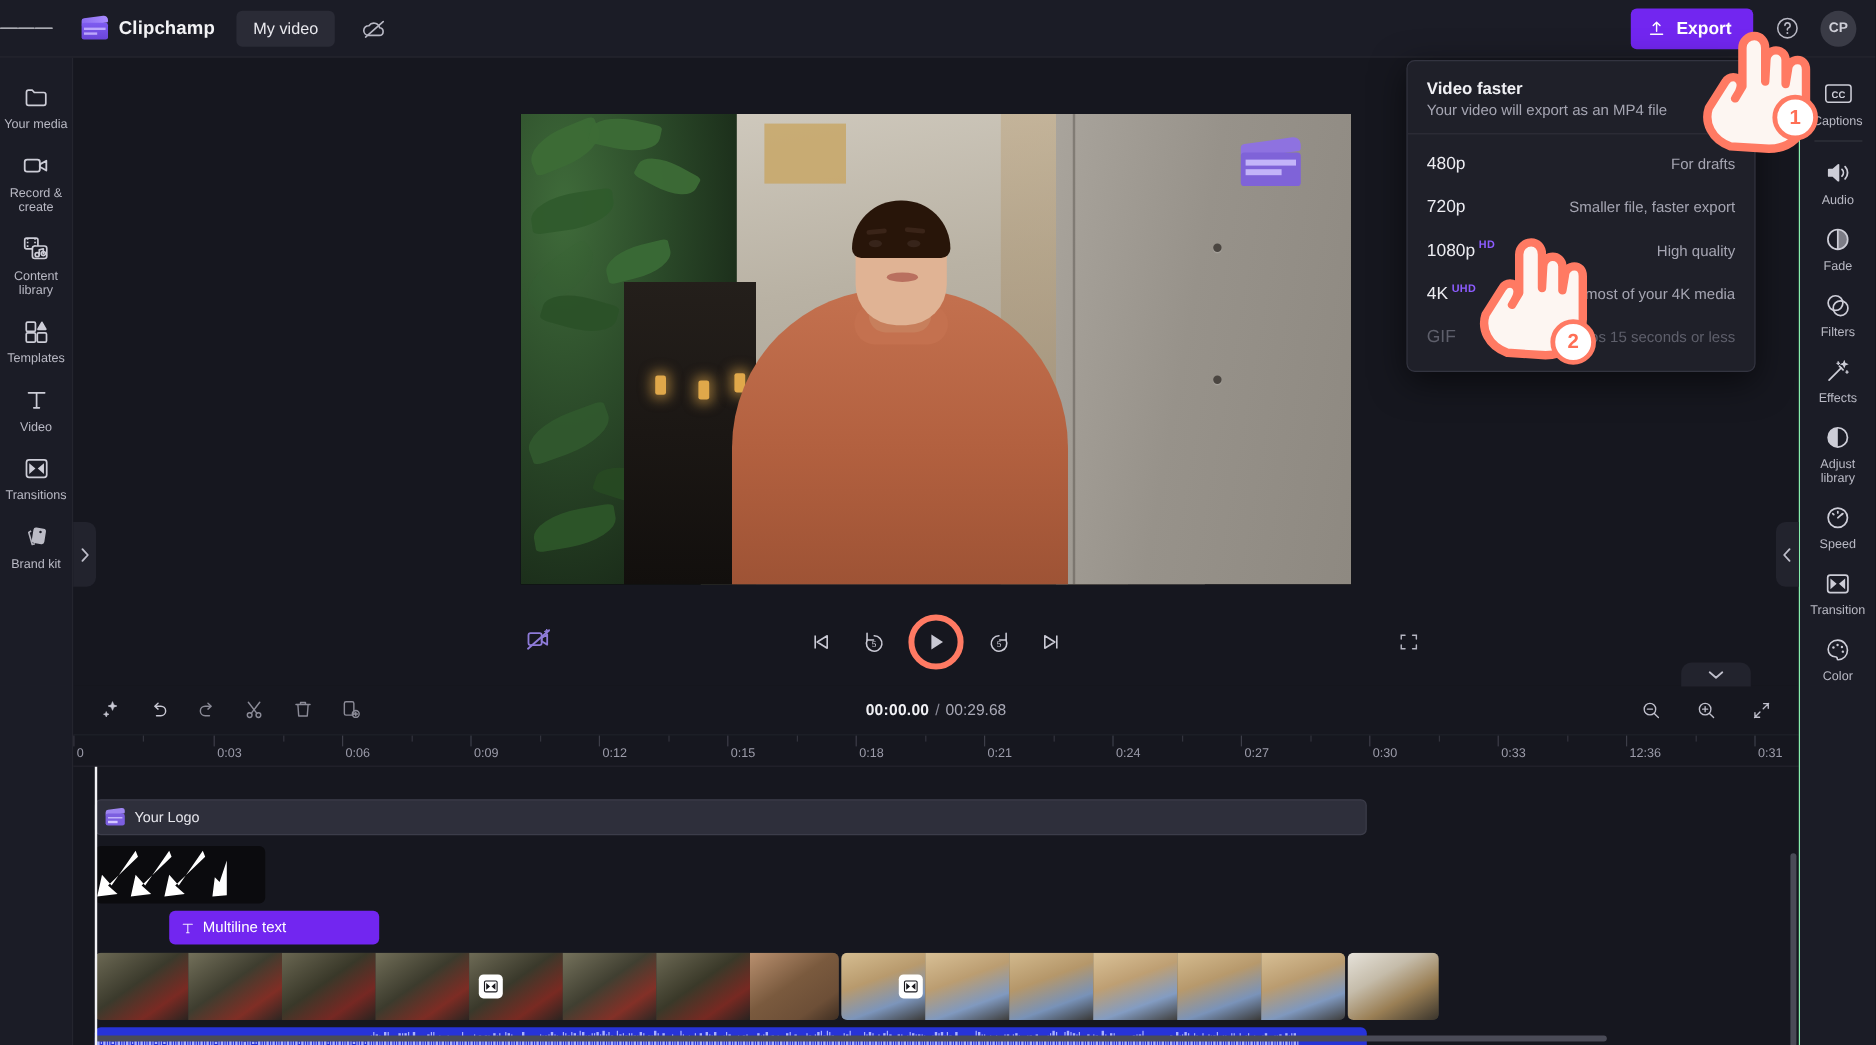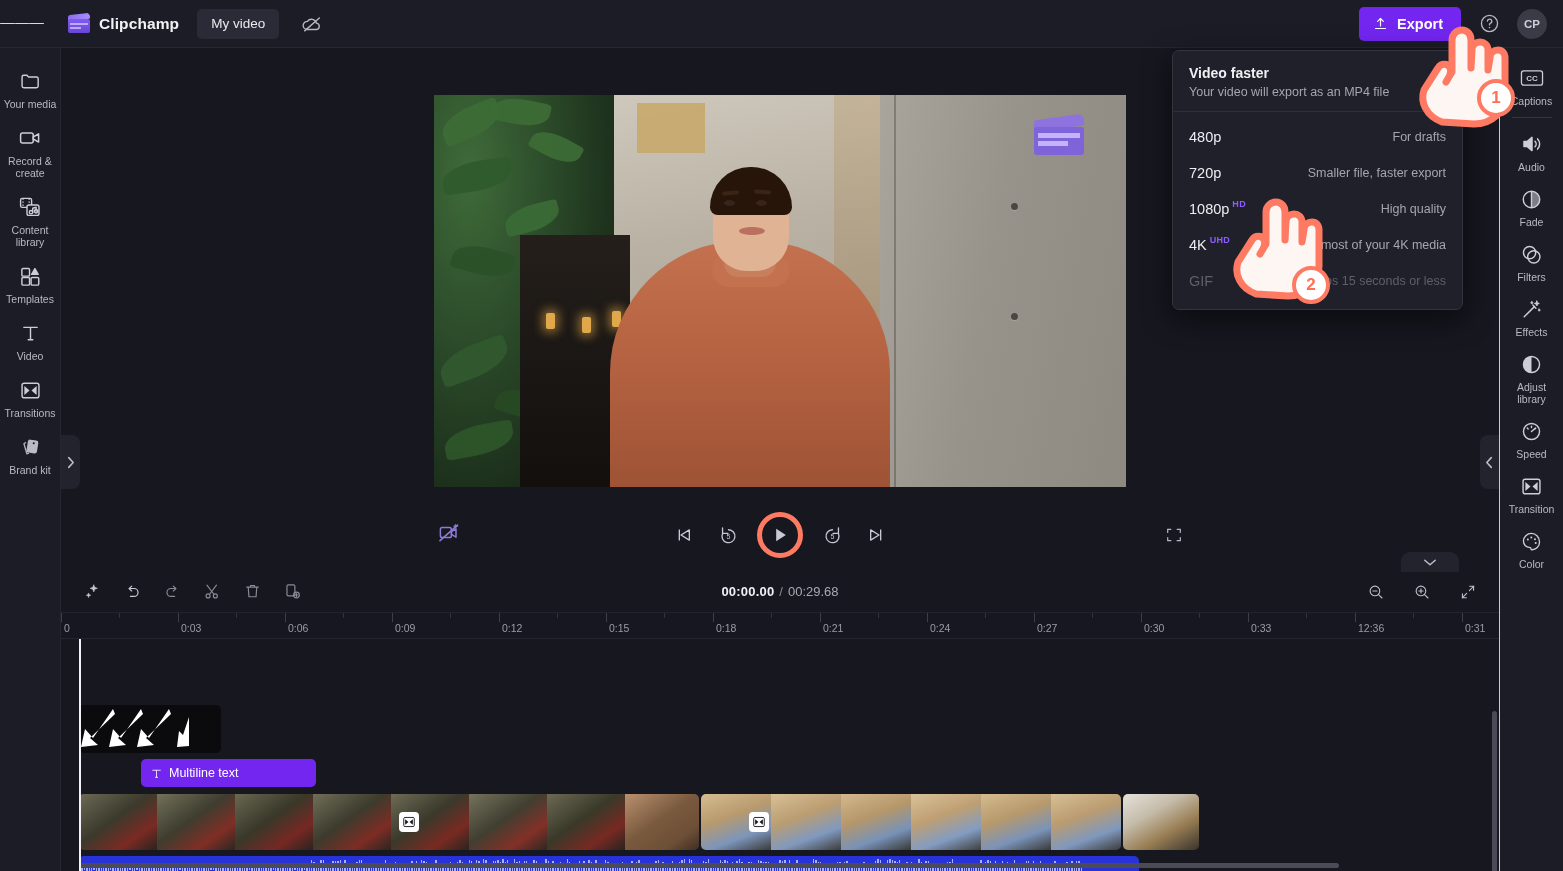--- a/index.html
+++ b/index.html
@@ -667,20 +667,29 @@
       <div class="tick minor" style="left:1245px"></div>
       <div class="tick" style="left:1294px"></div>
         <div class="tick-lbl" style="left:1294px">12:36</div>
       <div class="tick minor" style="left:1352px"></div>
       <div class="tick" style="left:1401px"></div>
         <div class="tick-lbl" style="left:1401px">0:31</div>
     </div>
 
     <div class="tracks">
 
+      <div class="clip clip-logo" style="left:18px; top:27px; width:1060px; height:30px;">
+        <div class="mini-logo">
+          <div class="t"></div>
+            <div class="b"></div>
+          <div class="s" style="top:6.5px"></div>
+          <div class="s" style="top:10px;width:8px"></div>
+        </div>
+        <span class="lbl">Your Logo</span>
+      </div>
 
       <div class="clip clip-cursor" style="left:18px; top:66px; width:142px; height:48px;">
         <svg width="142" height="48" viewBox="0 0 142 48" style="position:absolute;inset:0">
           <g fill="#ffffff">
             <path d="M34 4 L14 33 L6 24 L2 42 L19 40 L11 33 L36 9 Z"></path>
             <path d="M62 4 L42 33 L34 24 L30 42 L47 40 L39 33 L64 9 Z"></path>
             <path d="M90 4 L70 33 L62 24 L58 42 L75 40 L67 33 L92 9 Z"></path>
             <path d="M110 12 L104 30 L100 26 L98 42 L110 41 Z"></path>
           </g>
         </svg>

